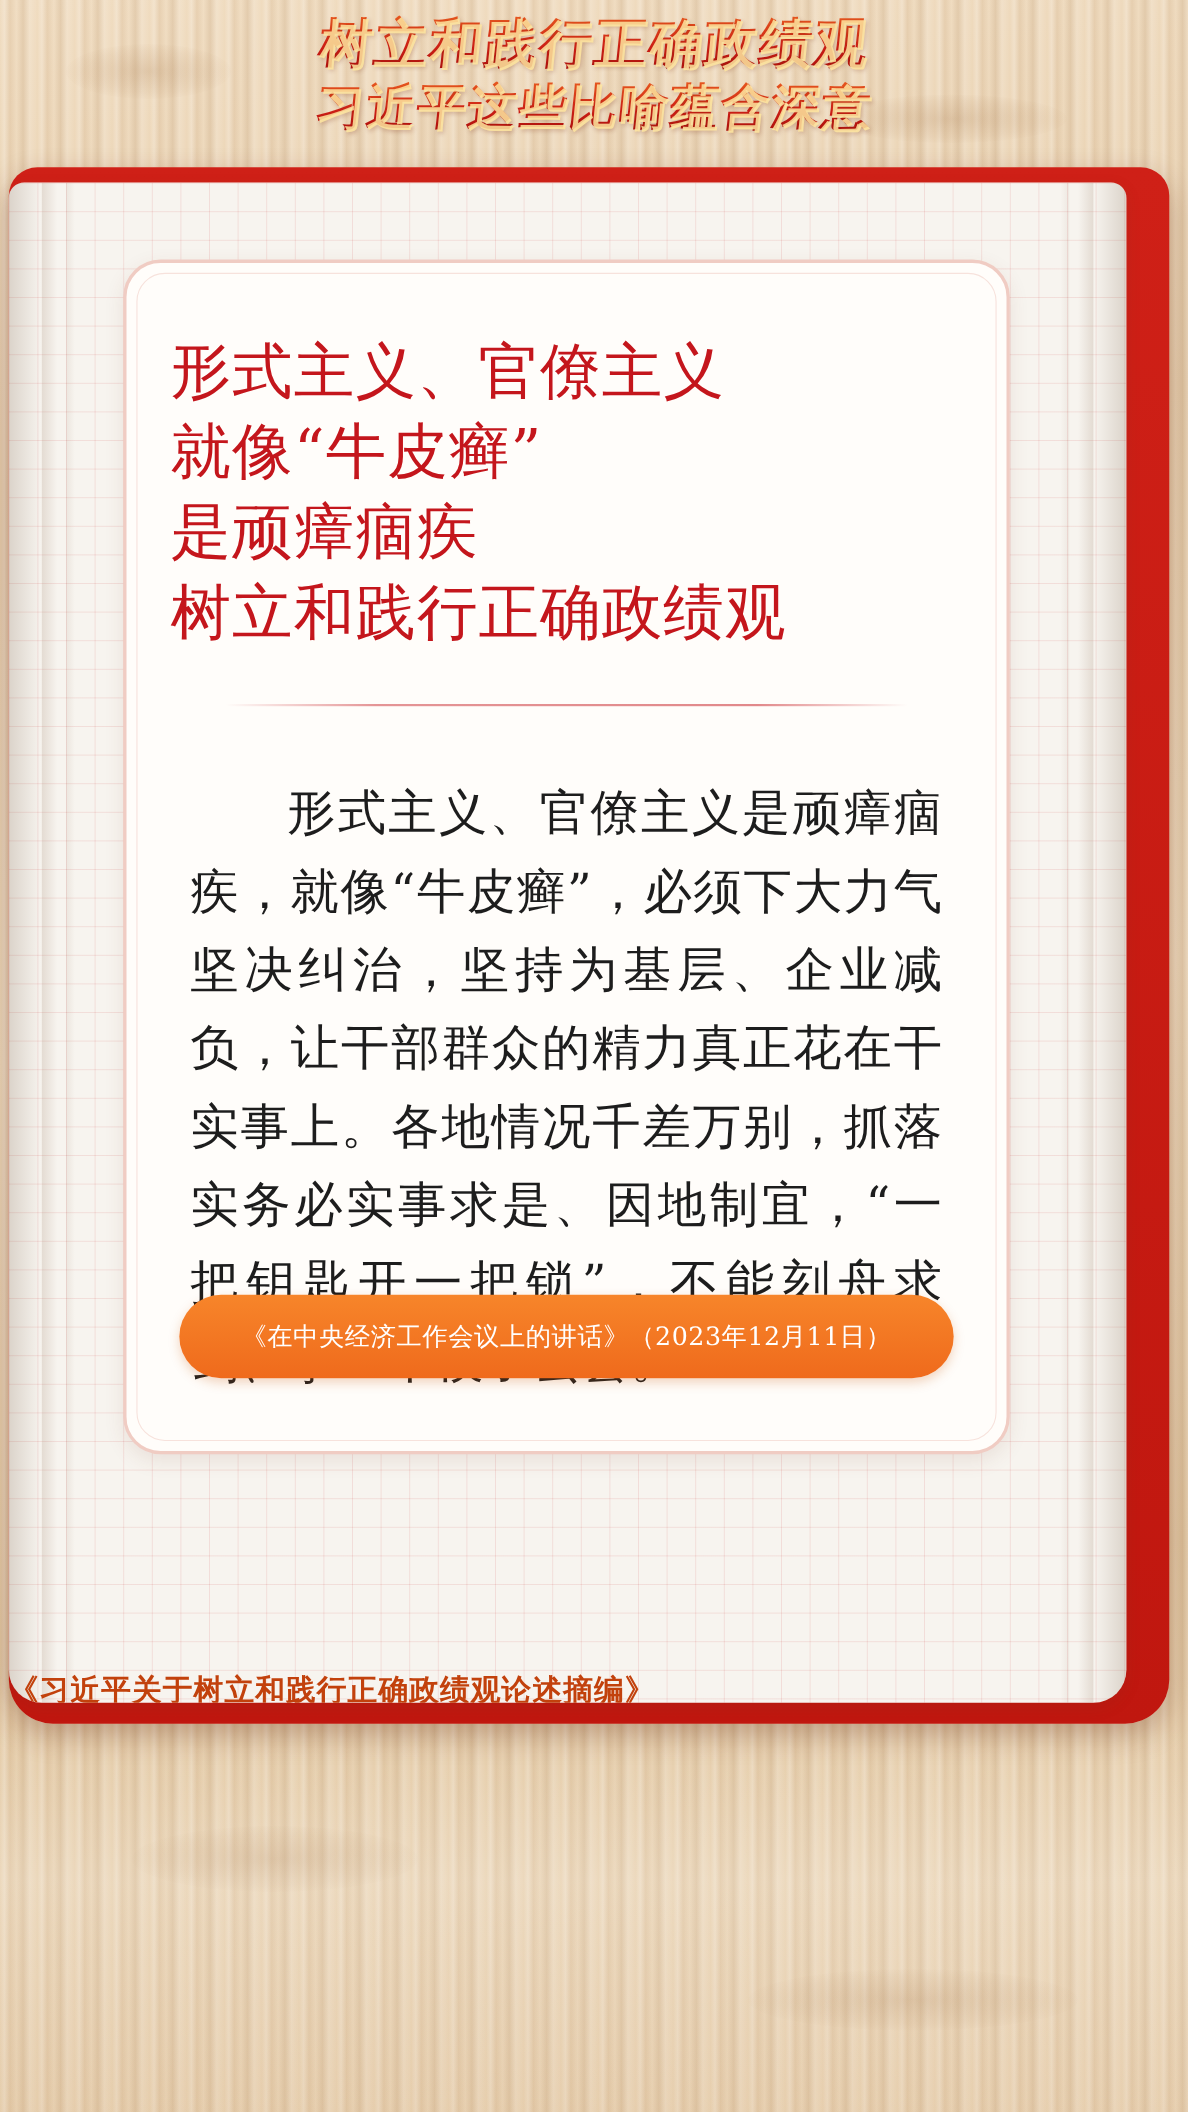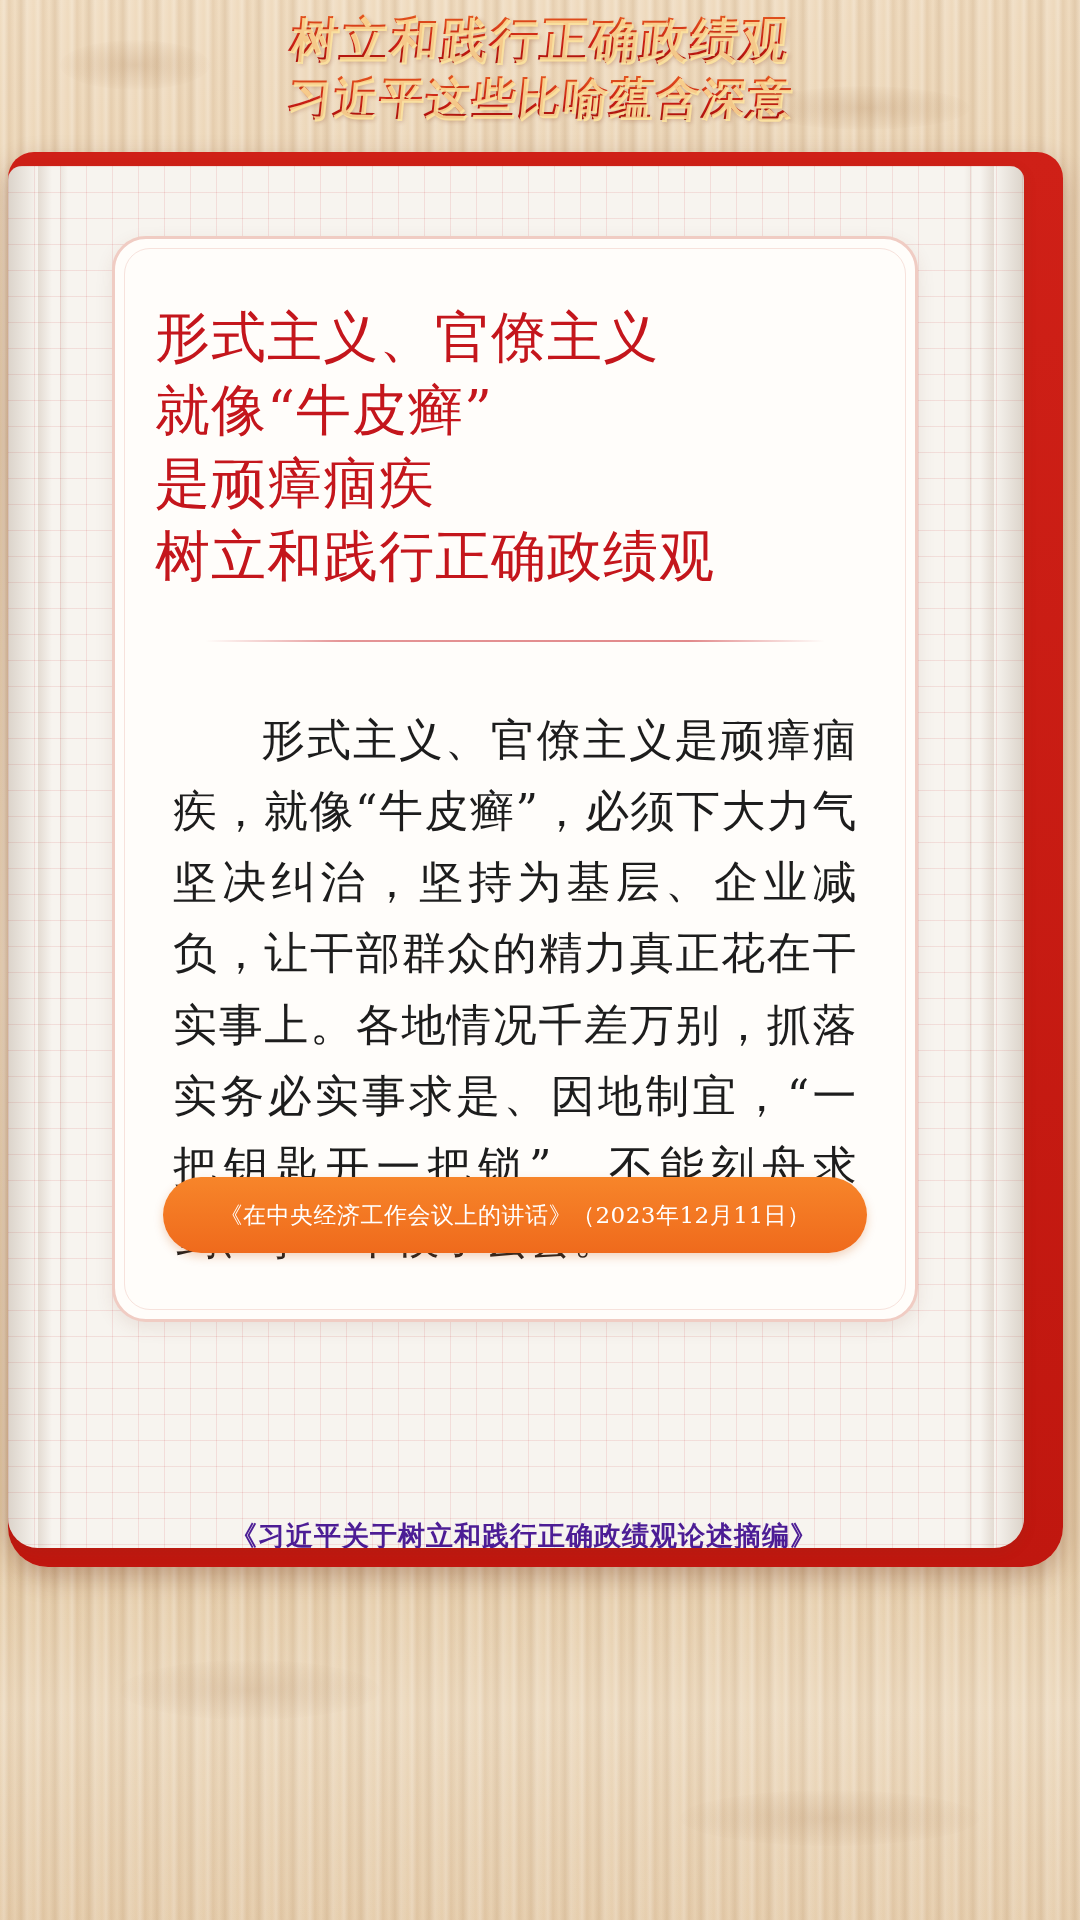--- a/index.html
+++ b/index.html
@@ -196,26 +196,25 @@
     font-size: 23px;
     letter-spacing: 0.5px;
   }
 
   
   .book-ref {
     position: absolute;
     left: 0;
     top: 1352px;
     width: 1032px;
-    text-align: center;
     z-index: 6;
     font-family: "DejaVu Serif", serif;
     font-weight: bold;
     font-size: 27px;
-    color: #4c1d95;
+    color: #c2410c;
     letter-spacing: 1px;
   }
 
   
   .bottom-sheen {
     position: absolute;
     left: 0; right: 0; bottom: 0; height: 352px;
     background: linear-gradient(180deg, rgba(255,255,255,0.0) 0%, rgba(255,255,255,0.18) 40%, rgba(180,130,80,0.10) 100%);
     z-index: 2;
   }

